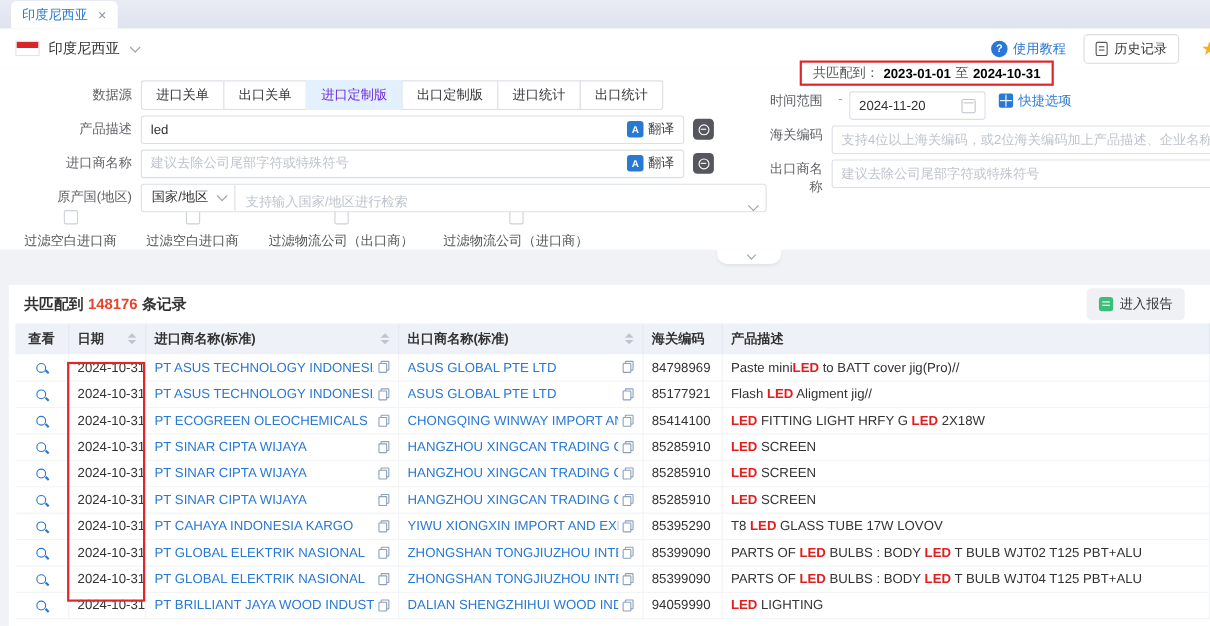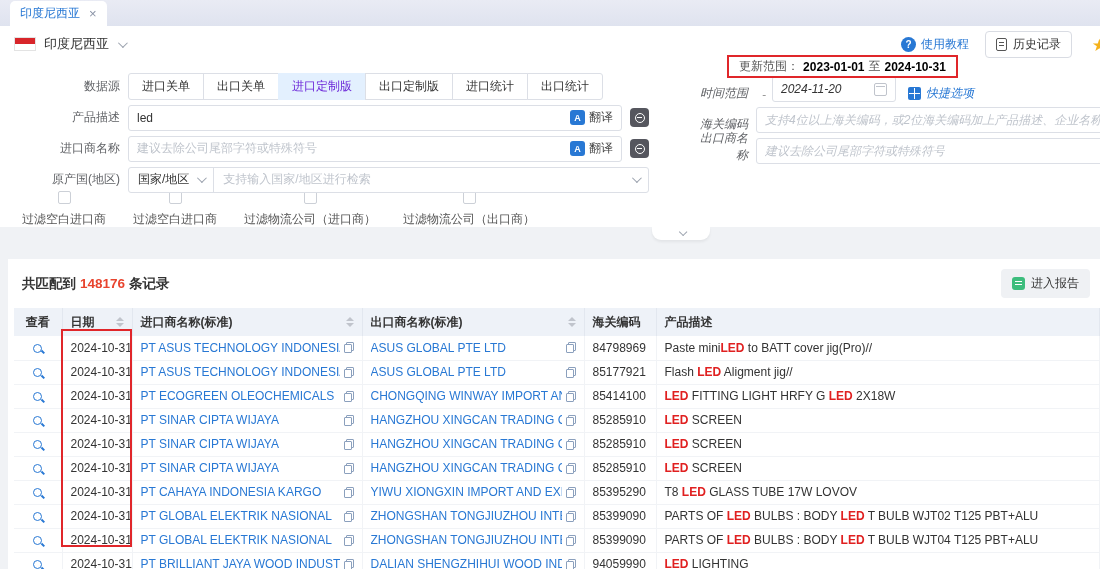--- a/index.html
+++ b/index.html
@@ -29,21 +29,21 @@
   .history-btn { border:1px solid #d9dce3; border-radius:4px; background:#fff; padding:4px 10px;
     display:flex; align-items:center; gap:6px; color:#333; cursor:pointer; }
   .hist-ic { width:11px; height:13px; border:1.2px solid #555; border-radius:2px; position:relative; }
   .hist-ic::before { content:""; position:absolute; left:2px; right:2px; top:3px; height:1.2px; background:#555;
     box-shadow:0 3px 0 #555; }
   .fav-star { position:absolute; right:-7px; top:9px; color:#f5b21b; font-size:17px; }
   
   .filter-panel { background:#fff; padding-top:9px; position:relative; height:165px; }
   .frow { position:relative; height:31px; display:flex; align-items:center; }
   .flabel { width:120px; text-align:right; color:#606266; flex:none; margin-right:8px; }
-  .rcol { position:absolute; left:690px; top:0; height:100%; display:flex; align-items:flex-end;font-style:italic; }
+  .rcol { position:absolute; left:690px; top:12px; height:100%; display:flex; align-items:flex-start; }
   .rlabel { width:58px; text-align:right; color:#606266; flex:none; margin-right:8px; }
   
   .seg-group { display:flex; }
   .seg-btn { border:1px solid #dcdfe6; background:#fff; padding:0 13px; height:27px;
     display:flex; align-items:center; margin-left:-1px; cursor:pointer; color:#333; }
   .seg-btn:first-child { border-radius:3px 0 0 3px; margin-left:0; }
   .seg-btn:last-child { border-radius:0 3px 3px 0; }
   .seg-btn.active { background:#e3f0fe; color:#6d28d9; border-color:#e3f0fe; }
   
   .inp { border:1px solid #dcdfe6; border-radius:3px; height:26px; background:#fff;
@@ -61,36 +61,36 @@
   .mode-ic::after { content:""; position:absolute; left:7px; top:9px; width:5px; height:1.2px; background:#fff; }
   .cal-ic { width:13px; height:13px; border:1.2px solid #c0c4cc; border-radius:2px; position:relative; flex:none; }
   .cal-ic::before { content:""; position:absolute; top:2px; left:1px; right:1px; height:1.2px; background:#c0c4cc; }
   .dash { margin:0 6px; color:#999; }
   .quick { display:flex; align-items:center; gap:5px; color:#2878d4; margin-left:12px; cursor:pointer; }
   .quick-ic { width:13px; height:13px; border-radius:2px;
     background:linear-gradient(#2878d4,#2878d4) , #2878d4; position:relative; background:#2878d4; }
   .quick-ic::before { content:""; position:absolute; left:5.5px; top:1px; bottom:1px; width:1.5px; background:#fff; }
   .quick-ic::after { content:""; position:absolute; top:5.5px; left:1px; right:1px; height:1.5px; background:#fff; }
   
-  .origin { width:521px; padding:0; }
+  .origin { width:569px; padding:0;align-items:flex-end; }
   .origin .sel { display:flex; align-items:center; gap:8px; padding:0 9px; height:100%;
     border-right:1px solid #dcdfe6; color:#333; cursor:pointer; flex:none; }
   .origin .ph { padding-left:9px; }
   .origin .end-chev { margin-left:auto; margin-right:9px; }
   
   .cbrow { padding-left:22px; display:flex; gap:27px; height:28px; align-items:center; }
   .cb { display:flex; align-items:center; gap:7px; color:#555; cursor:pointer;flex-direction:column; }
   .cb-box { width:13px; height:13px; border:1px solid #ccd0d7; border-radius:2px; background:#fff; }
   .collapse-tab { position:absolute; bottom:-13px; left:652px; width:58px; height:13px; background:#fff;
     border-radius:0 0 9px 9px; display:flex; align-items:center; justify-content:center; cursor:pointer;
     box-shadow:0 2px 3px rgba(0,0,0,.06); }
   .collapse-tab .chev { margin:0; transform:rotate(45deg) translateY(-3px); width:6px; height:6px; }
   
   .results-panel { margin-left:8px; margin-top:32px; background:#fff; height:311px; overflow:hidden; }
-  .summary-row { height:49px; display:flex; align-items:center; padding:0 10px 0 14px; }
+  .summary-row { height:35px; display:flex; align-items:center; padding:0 23px 0 14px; }
   .summary { font-weight:bold; font-size:13.5px; color:#333; }
   .summary .cnt { color:#e8442e; margin:0 4px; }
   .report-btn { margin-left:auto; background:#eff1f4; border-radius:4px; padding:6px 11px;
     display:flex; align-items:center; gap:6px; color:#333; cursor:pointer; }
   .rep-ic { width:13px; height:13px; background:#3dbd7d; border-radius:3px; position:relative; }
   .rep-ic::before { content:""; position:absolute; left:3px; top:4px; right:3px; height:1.4px; background:#fff;
     box-shadow:0 3px 0 #fff; }
   
   table { border-collapse:collapse; table-layout:fixed; width:1086px; margin-left:6px; }
   col.c1{width:48px} col.c2{width:70px} col.c3{width:230px} col.c4{width:222px} col.c5{width:72px}
@@ -231,25 +231,25 @@
       <label class="cb">
         <span class="cb-box"></span>
         <span>过滤空白进口商</span>
       </label>
       <label class="cb">
         <span class="cb-box"></span>
         <span>过滤空白进口商</span>
       </label>
       <label class="cb">
         <span class="cb-box"></span>
-        <span>过滤物流公司（进口商）</span>
+        <span>过滤物流公司（出口商）</span>
       </label>
       <label class="cb">
         <span class="cb-box"></span>
-        <span>过滤物流公司（出口商）</span>
+        <span>过滤物流公司（进口商）</span>
       </label>
     </div>
 
   <div class="collapse-tab">
     <span class="chev"></span>
   </div>
 </div>
 
 <div class="results-panel">
   <div class="summary-row">
@@ -484,19 +484,19 @@
           </td>
           <td>94059990</td>
           <td><span class="hl">LED</span> LIGHTING</td>
         </tr>
       </tbody>
   </table>
 </div>
 
 <div class="anno-layer">
   <div class="update-box">
-    <span>更新范围：</span>
+    <span>共匹配到：</span>
       <b>2023-01-01</b>
     <span>至</span>
       <b>2024-10-31</b>
   </div>
   <div class="date-box"></div>
 </div>
 
 </body></html>

